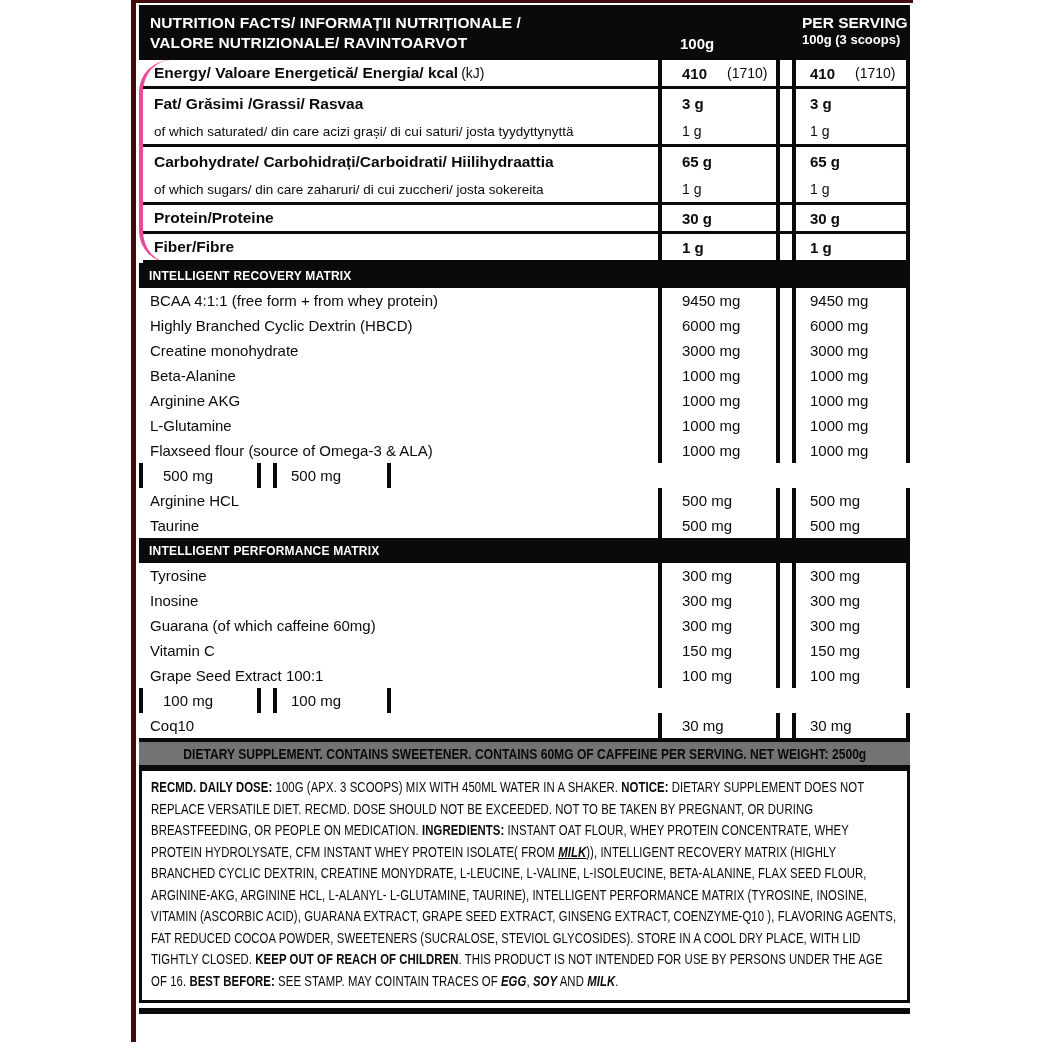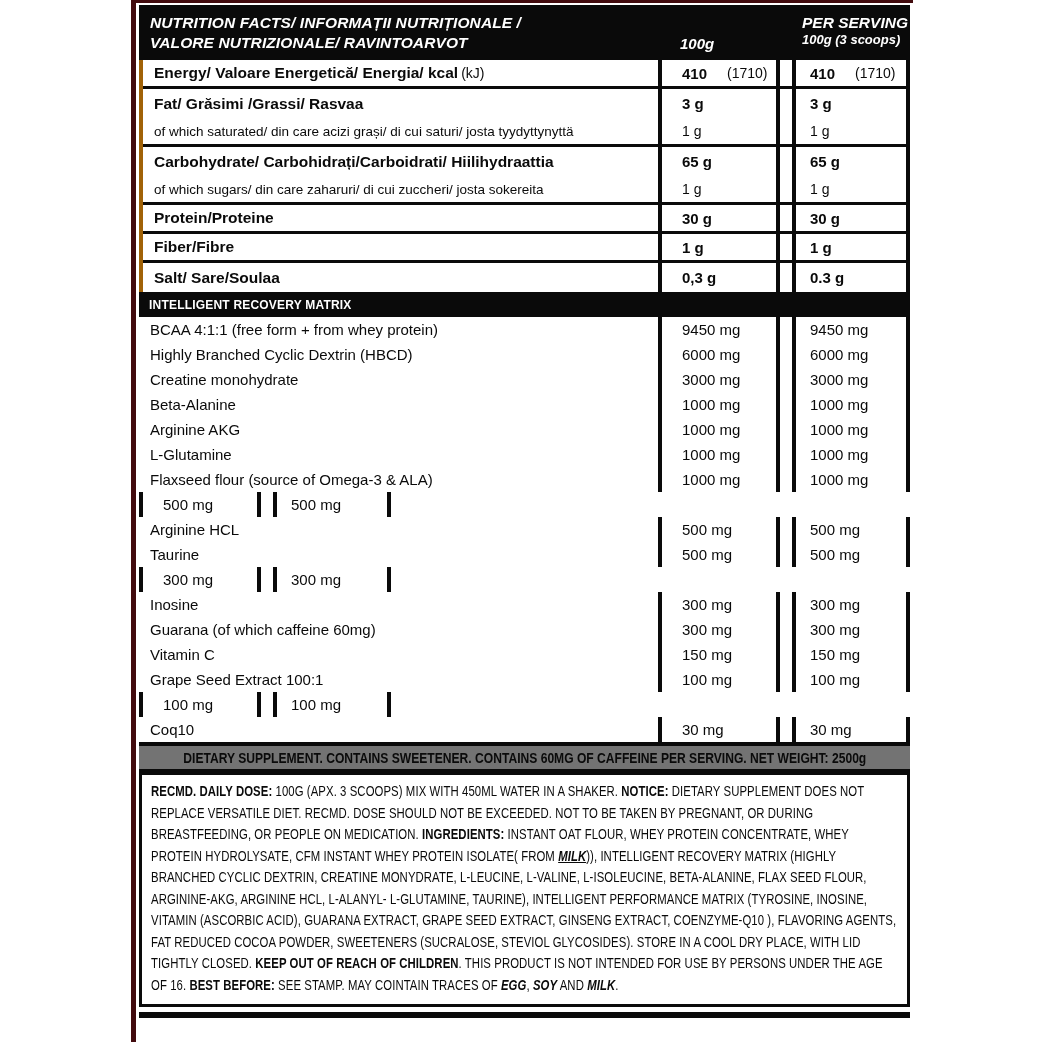--- a/index.html
+++ b/index.html
@@ -5,32 +5,32 @@
   * { margin:0; padding:0; box-sizing:border-box; }
   html,body { width:1050px; height:1050px; background:#ffffff;
     font-family:"Liberation Sans", sans-serif; font-stretch:condensed;
     -webkit-font-smoothing:antialiased; color:#0a0a0a; }
   .label-wrap { position:absolute; left:130px; top:0; width:784px; height:1048px; }
   .edge-left { position:absolute; left:1px; top:0; width:5px; height:1042px; background:#420b0e; }
   .edge-top  { position:absolute; left:1px; top:0; width:782px; height:3px;  background:#420b0e; }
   .panel { position:absolute; left:9px; top:5px; width:771px; }
 
   
-  .nf-header { background:#0a0a0a; color:#fff; height:55px; display:flex;font-style:italic; }
+  .nf-header { background:#0a0a0a; color:#fff; height:55px; display:flex; }
   .h-title { flex:1; padding:8px 0 0 11px; font-weight:bold; font-size:15.5px;
              line-height:20px; letter-spacing:.1px; }
   .h-col1 { width:122px; display:flex; align-items:flex-end;
             padding:0 0 8px 22px; font-weight:bold; font-size:15px; }
   .h-gap  { width:12px; }
   .h-col2 { width:118px; padding:9px 0 0 10px; font-weight:bold; }
   .h-col2 .l1 { font-size:15.5px; line-height:18px; }
   .h-col2 .l2 { font-size:13px;   line-height:16px; }
 
   
-  .nutri-table { border-left:4px solid #a16207; }
+  .nutri-table { border-left:4px solid #ec4899;border-radius:32px; }
   .nutri-row { display:flex; height:29px; }
   .nutri-row.sep { border-bottom:3px solid #0a0a0a; }
   .cell-label { flex:1; display:flex; align-items:center; padding-left:11px;
                 font-weight:bold; font-size:15.5px; white-space:nowrap; overflow:hidden; }
   .nutri-row.sub .cell-label { font-weight:normal; font-size:13.5px; }
   .cell-v { width:122px; border-left:4px solid #0a0a0a; border-right:4px solid #0a0a0a;
             display:flex; align-items:center; padding-left:20px;
             font-weight:bold; font-size:15px; white-space:nowrap; }
   .cell-v.v2 { width:118px; padding-left:14px; }
   .nutri-row.sub .cell-v { font-weight:normal; font-size:14px; }
@@ -190,35 +190,20 @@
     <div class="cell-v v1">
             <span class="val">1 g</span>
             <span class="suffix"></span>
           </div>
     <div class="cell-gap"></div>
     <div class="cell-v v2">
             <span class="val">1 g</span>
             <span class="suffix"></span>
           </div>
   </div>
-        <div class="nutri-row">
-    <div class="cell-label">
-            <span class="lbl">Salt/ Sare/Soulaa</span>
-            <span class="suffix"></span>
-          </div>
-    <div class="cell-v v1">
-            <span class="val">0,3 g</span>
-            <span class="suffix"></span>
-          </div>
-    <div class="cell-gap"></div>
-    <div class="cell-v v2">
-            <span class="val">0.3 g</span>
-            <span class="suffix"></span>
-          </div>
-  </div>
       </div>
 
     <div class="section-bar">INTELLIGENT RECOVERY MATRIX</div>
     <div id="recovery-table">
         <div class="matrix-row">
     <div class="m-label">BCAA 4:1:1  (free form + from whey protein)</div>
     <div class="m-v v1">9450 mg</div>
     <div class="cell-gap"></div>
     <div class="m-v v2">9450 mg</div>
   </div>
@@ -270,22 +255,24 @@
     <div class="m-v v2">500 mg</div>
   </div>
         <div class="matrix-row">
     <div class="m-label">Taurine</div>
     <div class="m-v v1">500 mg</div>
     <div class="cell-gap"></div>
     <div class="m-v v2">500 mg</div>
   </div>
       </div>
 
+    <div class="section-bar">INTELLIGENT PERFORMANCE MATRIX</div>
     <div id="performance-table">
         <div class="matrix-row">
+    <div class="m-label">Tyrosine</div>
     <div class="m-v v1">300 mg</div>
     <div class="cell-gap"></div>
     <div class="m-v v2">300 mg</div>
   </div>
         <div class="matrix-row">
     <div class="m-label">Inosine</div>
     <div class="m-v v1">300 mg</div>
     <div class="cell-gap"></div>
     <div class="m-v v2">300 mg</div>
   </div>

